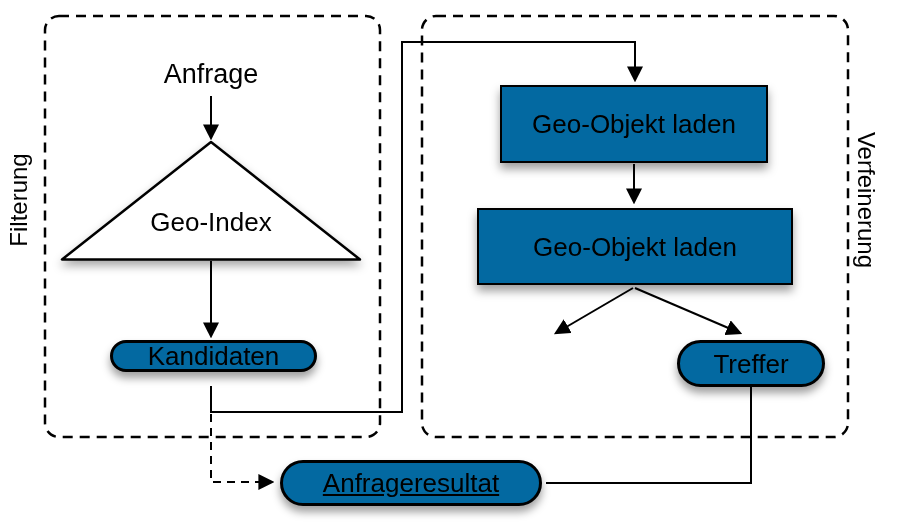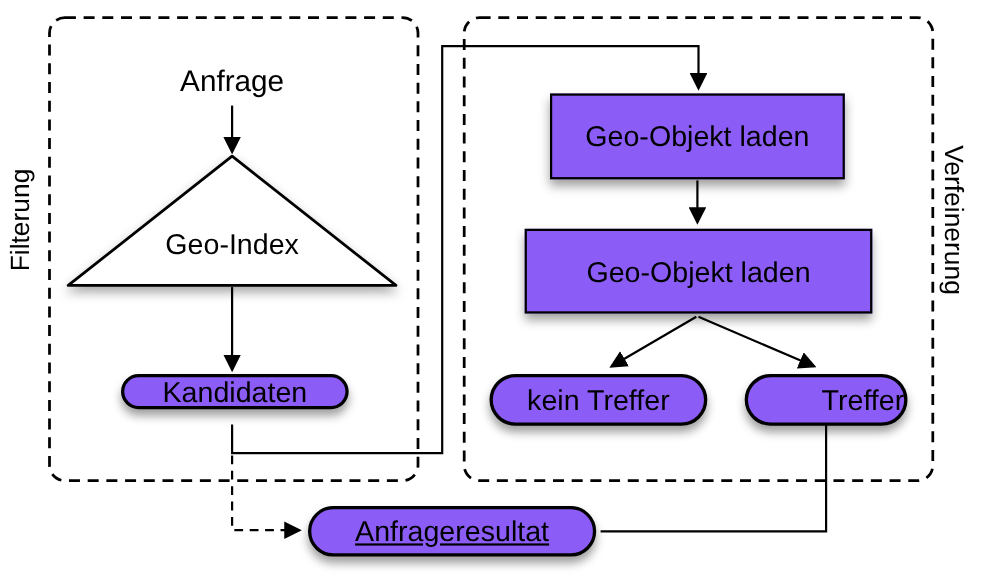--- a/index.html
+++ b/index.html
@@ -9,21 +9,21 @@
     background:#ffffff;
     font-family:"Liberation Sans", sans-serif;
     color:#000;
     overflow:hidden;
   }
   svg.wires { position:absolute; left:0; top:0; width:901px; height:531px; }
 
   .node {
     position:absolute;
     display:flex; align-items:center; justify-content:center;
-    background:#8b5cf6;
+    background:#0369a1;
     border:2.5px solid #000;
     box-sizing:border-box;
     font-size:26px;
     line-height:1;
     white-space:nowrap;
     box-shadow:0 6px 9px rgba(0,0,0,0.38);
   }
   .pill { border-radius:26px; border-width:3px; }
 
   .free-label {
@@ -80,23 +80,20 @@
   <div class="node" style="left:500px; top:85px; width:268px; height:78px;">
     <span>Geo-Objekt laden</span>
   </div>
   <div class="node" style="left:477px; top:208px; width:316px; height:77px;">
     <span>Geo-Objekt laden</span>
   </div>
 
   <div class="node pill" style="left:110px; top:340px; width:207px; height:32px;">
     <span>Kandidaten</span>
   </div>
-  <div class="node pill" style="left:445px; top:340px; width:198px; height:47px;">
-    <span>kein Treffer</span>
-  </div>
-  <div class="node pill" style="left:677px; top:340px; width:148px; height:47px;justify-content:flex-end;">
+  <div class="node pill" style="left:677px; top:340px; width:148px; height:47px;">
     <span>Treffer</span>
   </div>
   <div class="node pill" style="left:280px; top:460px; width:262px; height:46px;text-decoration:underline;">
     <span>Anfrageresultat</span>
   </div>
 
 </div>
 
 </body></html>

